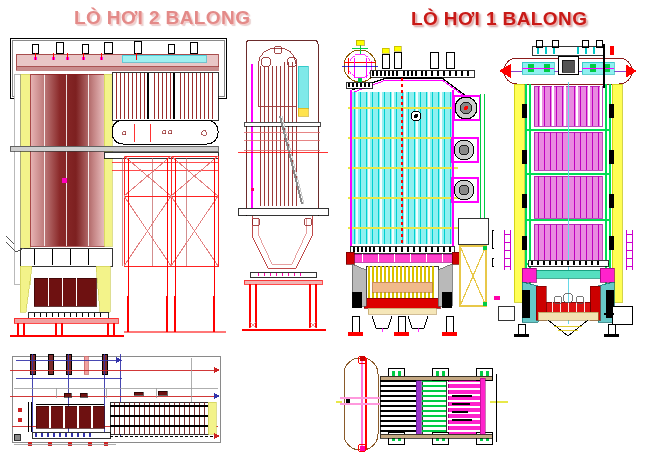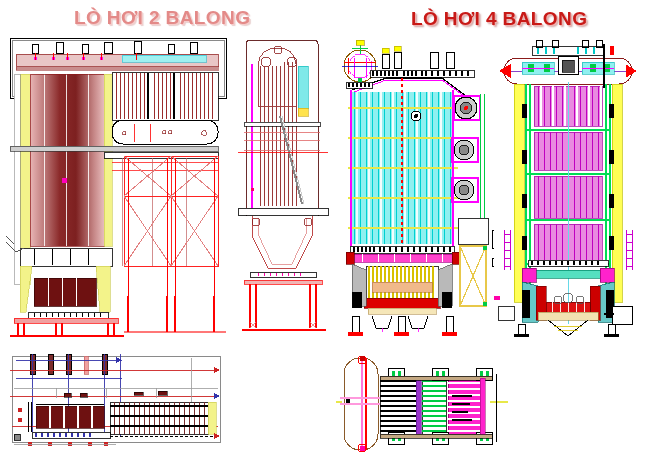--- a/index.html
+++ b/index.html
@@ -44,21 +44,21 @@
   .dwg { position: absolute; }
   svg { display: block; overflow: visible; }
 </style>
 </head>
 <body>
 
 <div class="canvas">
 
   <div class="title" id="title-left">LÒ HƠI 2 BALONG</div>
 
-  <div class="title" id="title-right">LÒ HƠI 4 BALONG</div>
+  <div class="title" id="title-right">LÒ HƠI 1 BALONG</div>
 
   <div class="dwg" style="left:4px; top:36px;">
     <svg width="232" height="302" viewBox="0 0 232 302">
       <g shape-rendering="crispEdges">
 
         <rect x="8" y="4" width="212" height="56" fill="none" stroke="#8a8a8a" stroke-width="1"></rect>
         <rect x="6" y="2" width="216" height="60" fill="none" stroke="#000" stroke-width="1"></rect>
 
         <rect x="12" y="18" width="202" height="12" fill="#e9c6c6" stroke="#8b1a1a" stroke-width="0.7"></rect>
         <rect x="12" y="30" width="202" height="4" fill="#c98d8d" stroke="#8b1a1a" stroke-width="0.5"></rect>

